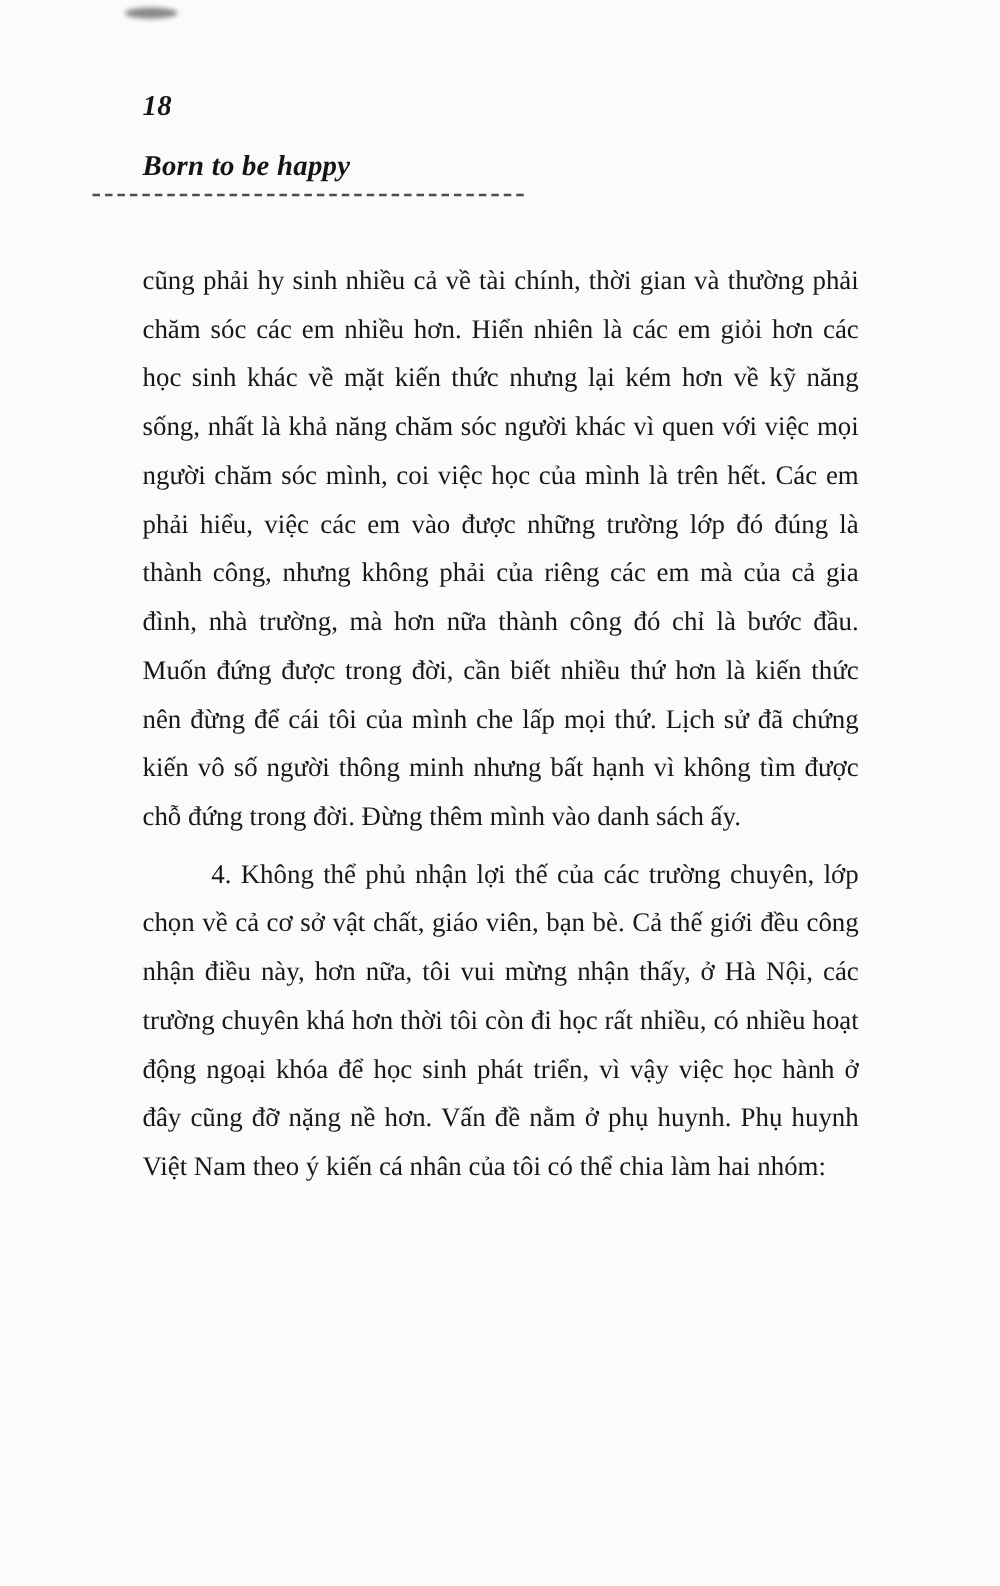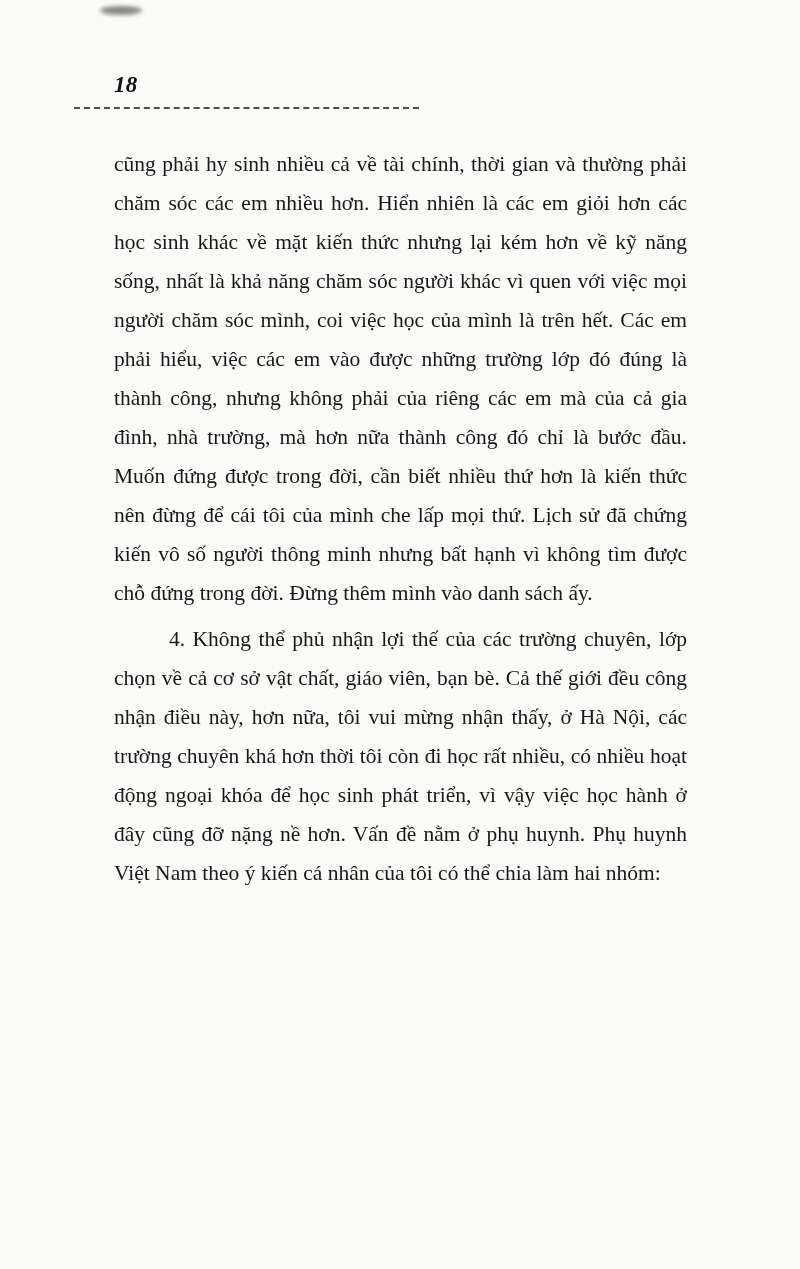--- a/index.html
+++ b/index.html
@@ -46,21 +46,21 @@
   .page-number {
     min-width: 30px;
   }
   .header-divider {
     border: 0;
     border-bottom: 2px dashed #4d4d4d;
     width: 345px;
     margin: 9px 0 0 -40px;
   }
   .page-body {
-    margin-top: 36px;
+    margin-top: 48px;
     font-size: 21.5px;
     line-height: 39px;
     text-align: justify;
     color: #181818;
   }
   .page-body p {
     margin: 0 0 7px 0;
   }
   .page-body p.indent {
     text-indent: 55px;
@@ -69,20 +69,21 @@
 </head>
 <body>
 
 <div class="scan-smudge"></div>
 
 <div class="page">
 
   <header>
     <div class="header-row">
       <span class="page-number">18</span>
+      <span class="book-title">Born to be happy</span>
     </div>
     <div class="header-divider"></div>
   </header>
 
   <main class="page-body">
     <p>cũng phải hy sinh nhiều cả về tài chính, thời gian và thường phải chăm sóc các em nhiều hơn. Hiển nhiên là các em giỏi hơn các học sinh khác về mặt kiến thức nhưng lại kém hơn về kỹ năng sống, nhất là khả năng chăm sóc người khác vì quen với việc mọi người chăm sóc mình, coi việc học của mình là trên hết. Các em phải hiểu, việc các em vào được những trường lớp đó đúng là thành công, nhưng không phải của riêng các em mà của cả gia đình, nhà trường, mà hơn nữa thành công đó chỉ là bước đầu. Muốn đứng được trong đời, cần biết nhiều thứ hơn là kiến thức nên đừng để cái tôi của mình che lấp mọi thứ. Lịch sử đã chứng kiến vô số người thông minh nhưng bất hạnh vì không tìm được chỗ đứng trong đời. Đừng thêm mình vào danh sách ấy.</p>
     <p class="indent">4. Không thể phủ nhận lợi thế của các trường chuyên, lớp chọn về cả cơ sở vật chất, giáo viên, bạn bè. Cả thế giới đều công nhận điều này, hơn nữa, tôi vui mừng nhận thấy, ở Hà Nội, các trường chuyên khá hơn thời tôi còn đi học rất nhiều, có nhiều hoạt động ngoại khóa để học sinh phát triển, vì vậy việc học hành ở đây cũng đỡ nặng nề hơn. Vấn đề nằm ở phụ huynh. Phụ huynh Việt Nam theo ý kiến cá nhân của tôi có thể chia làm hai nhóm:</p>
   </main>
 
 </div>

